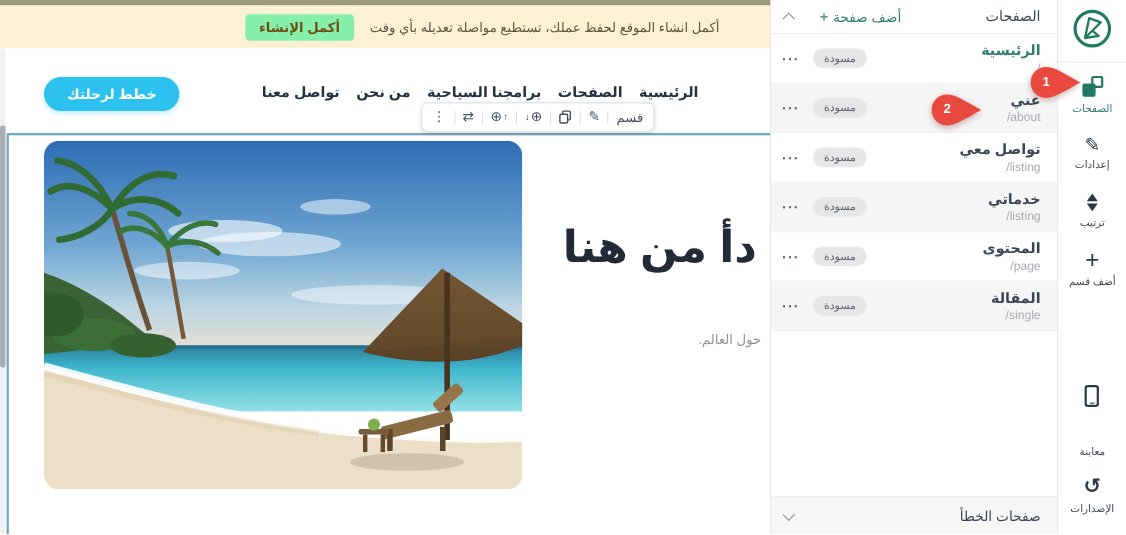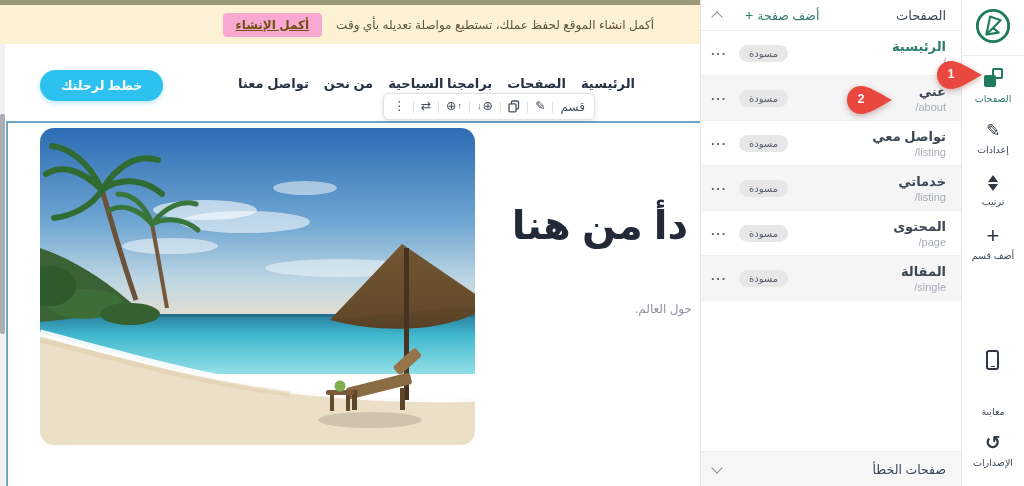--- a/index.html
+++ b/index.html
@@ -6,23 +6,23 @@
   .app{position:relative;width:1024px;height:486px;overflow:hidden;
        font-family:"Liberation Sans","DejaVu Sans",sans-serif;background:#fff;}
 
   
   .main{position:absolute;left:0;top:0;width:700px;height:486px;background:#fff;}
   .top-strip{height:5px;background:#9c997b;}
   .banner{position:absolute;top:5px;left:0;right:0;height:39px;background:#fcf2d3;
           display:flex;direction:rtl;align-items:center;justify-content:flex-start;
           padding-right:46px;gap:14px;box-sizing:border-box;}
   .banner-msg{font-size:12px;color:#5d5440;}
-  .banner-btn{background:#f9a8d4;color:#6e5310;border:none;border-radius:4px;
+  .banner-btn{background:#86efac;color:#6e5310;border:none;border-radius:4px;
               font-size:12px;font-weight:bold;padding:5px 13px;cursor:pointer;
-              font-family:inherit;text-decoration:underline;}
+              font-family:inherit;}
   .canvas{position:absolute;top:44px;left:0;width:700px;bottom:0;background:#fff;overflow:hidden;}
 
   .section-outline{position:absolute;left:6px;top:77px;width:700px;height:600px;
                    border:2px solid #6ba7c4;box-sizing:border-box;}
   .vscroll{position:absolute;left:0;top:0;width:5px;bottom:0;background:#f1f1f1;}
   .vscroll-thumb{position:absolute;left:0;top:70px;width:5px;height:220px;background:#a9aeb4;border-radius:2px;}
 
   .cta{position:absolute;left:40px;top:26px;height:31px;padding:0 21px;border:none;
        border-radius:17px;background:#2cc1ee;color:#fff;font-size:12.5px;font-weight:bold;
        font-family:inherit;cursor:pointer;box-shadow:0 2px 5px rgba(44,193,238,.35);}
@@ -65,21 +65,21 @@
   .chev.down{transform:rotate(-45deg);margin-bottom:3px;}
 
   .sb-row{height:45px;display:flex;align-items:center;padding:0 15px 0 10px;
           border-bottom:1px solid #f0f0f0;box-sizing:border-box;cursor:pointer;}
   .sb-row.alt{background:#f5f5f6;}
   .pg-info{flex:1;display:flex;flex-direction:column;gap:2px;min-width:0;}
   .pg-name{font-size:13px;font-weight:600;color:#3c4654;}
   .pg-name.active{color:#2f7d6d;}
   .pg-path{font-size:11px;color:#a7acb4;direction:ltr;align-self:flex-start;}
   .badge{background:#e7e7e8;color:#5c636e;font-size:10px;padding:3px 10px;border-radius:10px;
-         margin-left:12px;white-space:nowrap;}
+         margin-left:12px;white-space:nowrap;font-family:Liberation Serif, serif;}
   .more-btn{color:#596270;font-weight:bold;font-size:13px;letter-spacing:1px;cursor:pointer;}
 
   .sb-footer{position:absolute;bottom:0;left:0;right:0;height:34px;background:#f6f6f7;
              border-top:1px solid #ececec;display:flex;align-items:center;
              justify-content:space-between;padding:0 15px 0 12px;}
   .sb-footer-label{font-size:12.5px;color:#3c4654;cursor:pointer;}
 
   
   .rail{position:absolute;left:962px;top:0;width:62px;height:486px;background:#fff;
         display:flex;flex-direction:column;align-items:center;}

